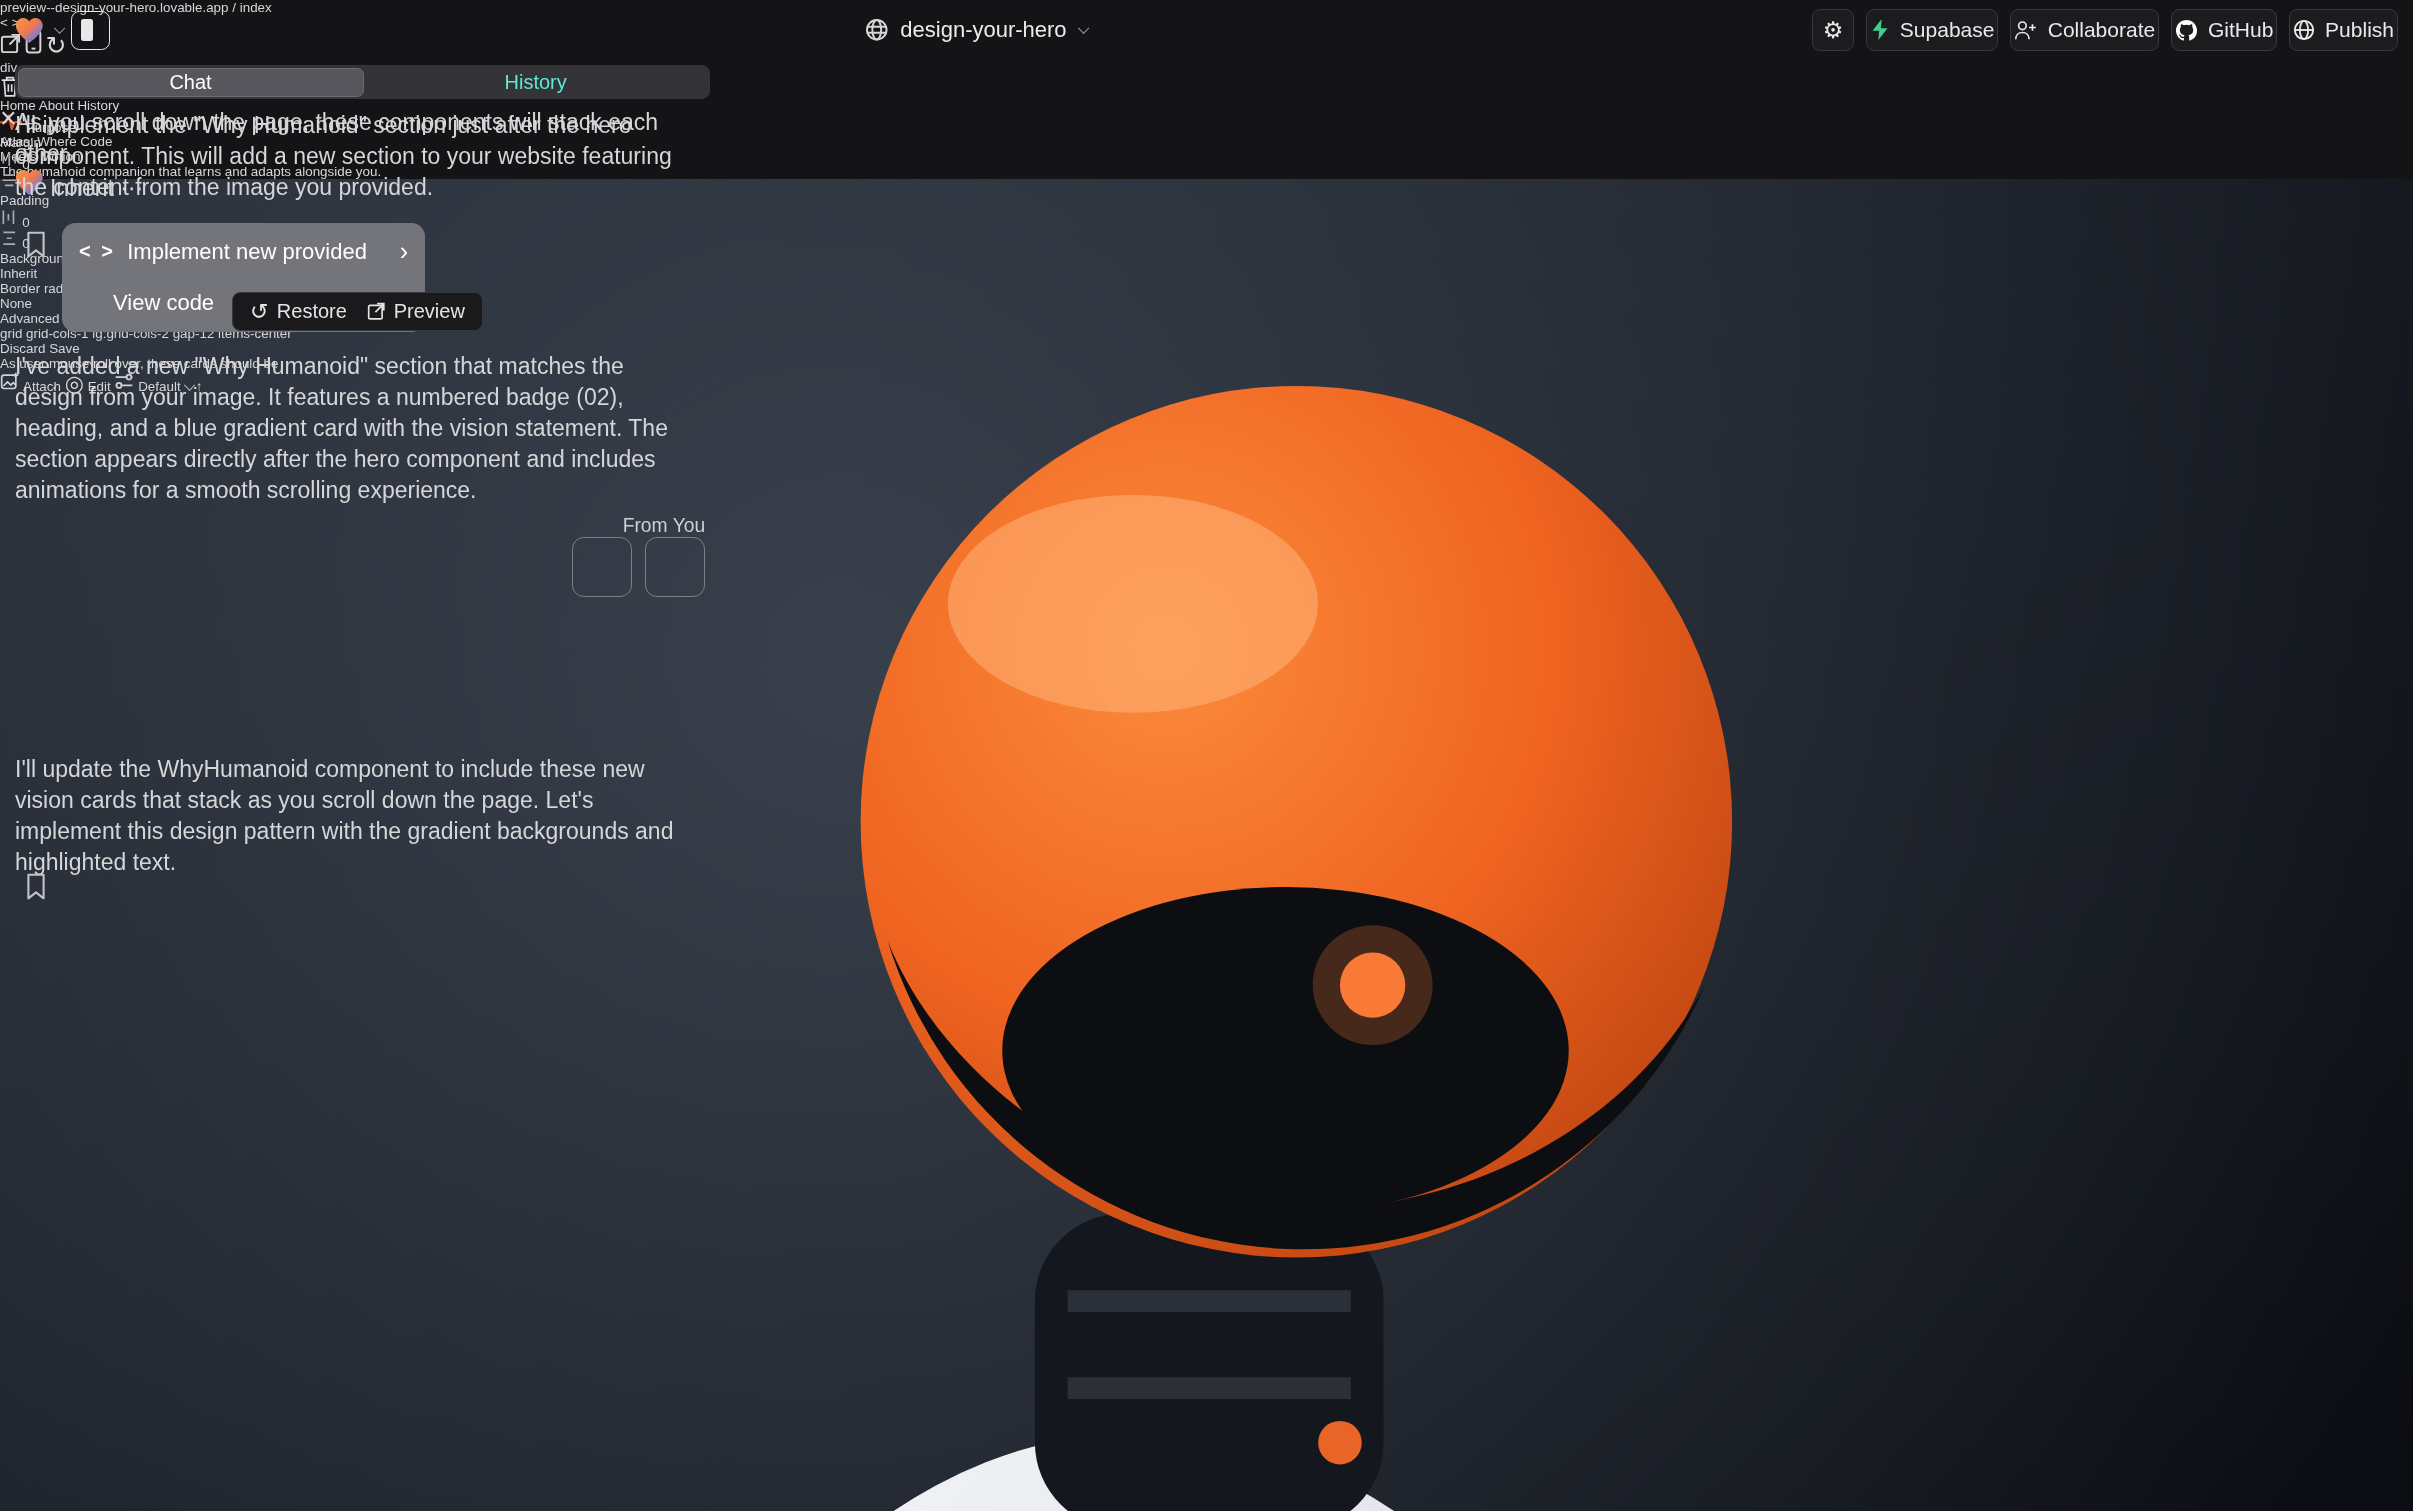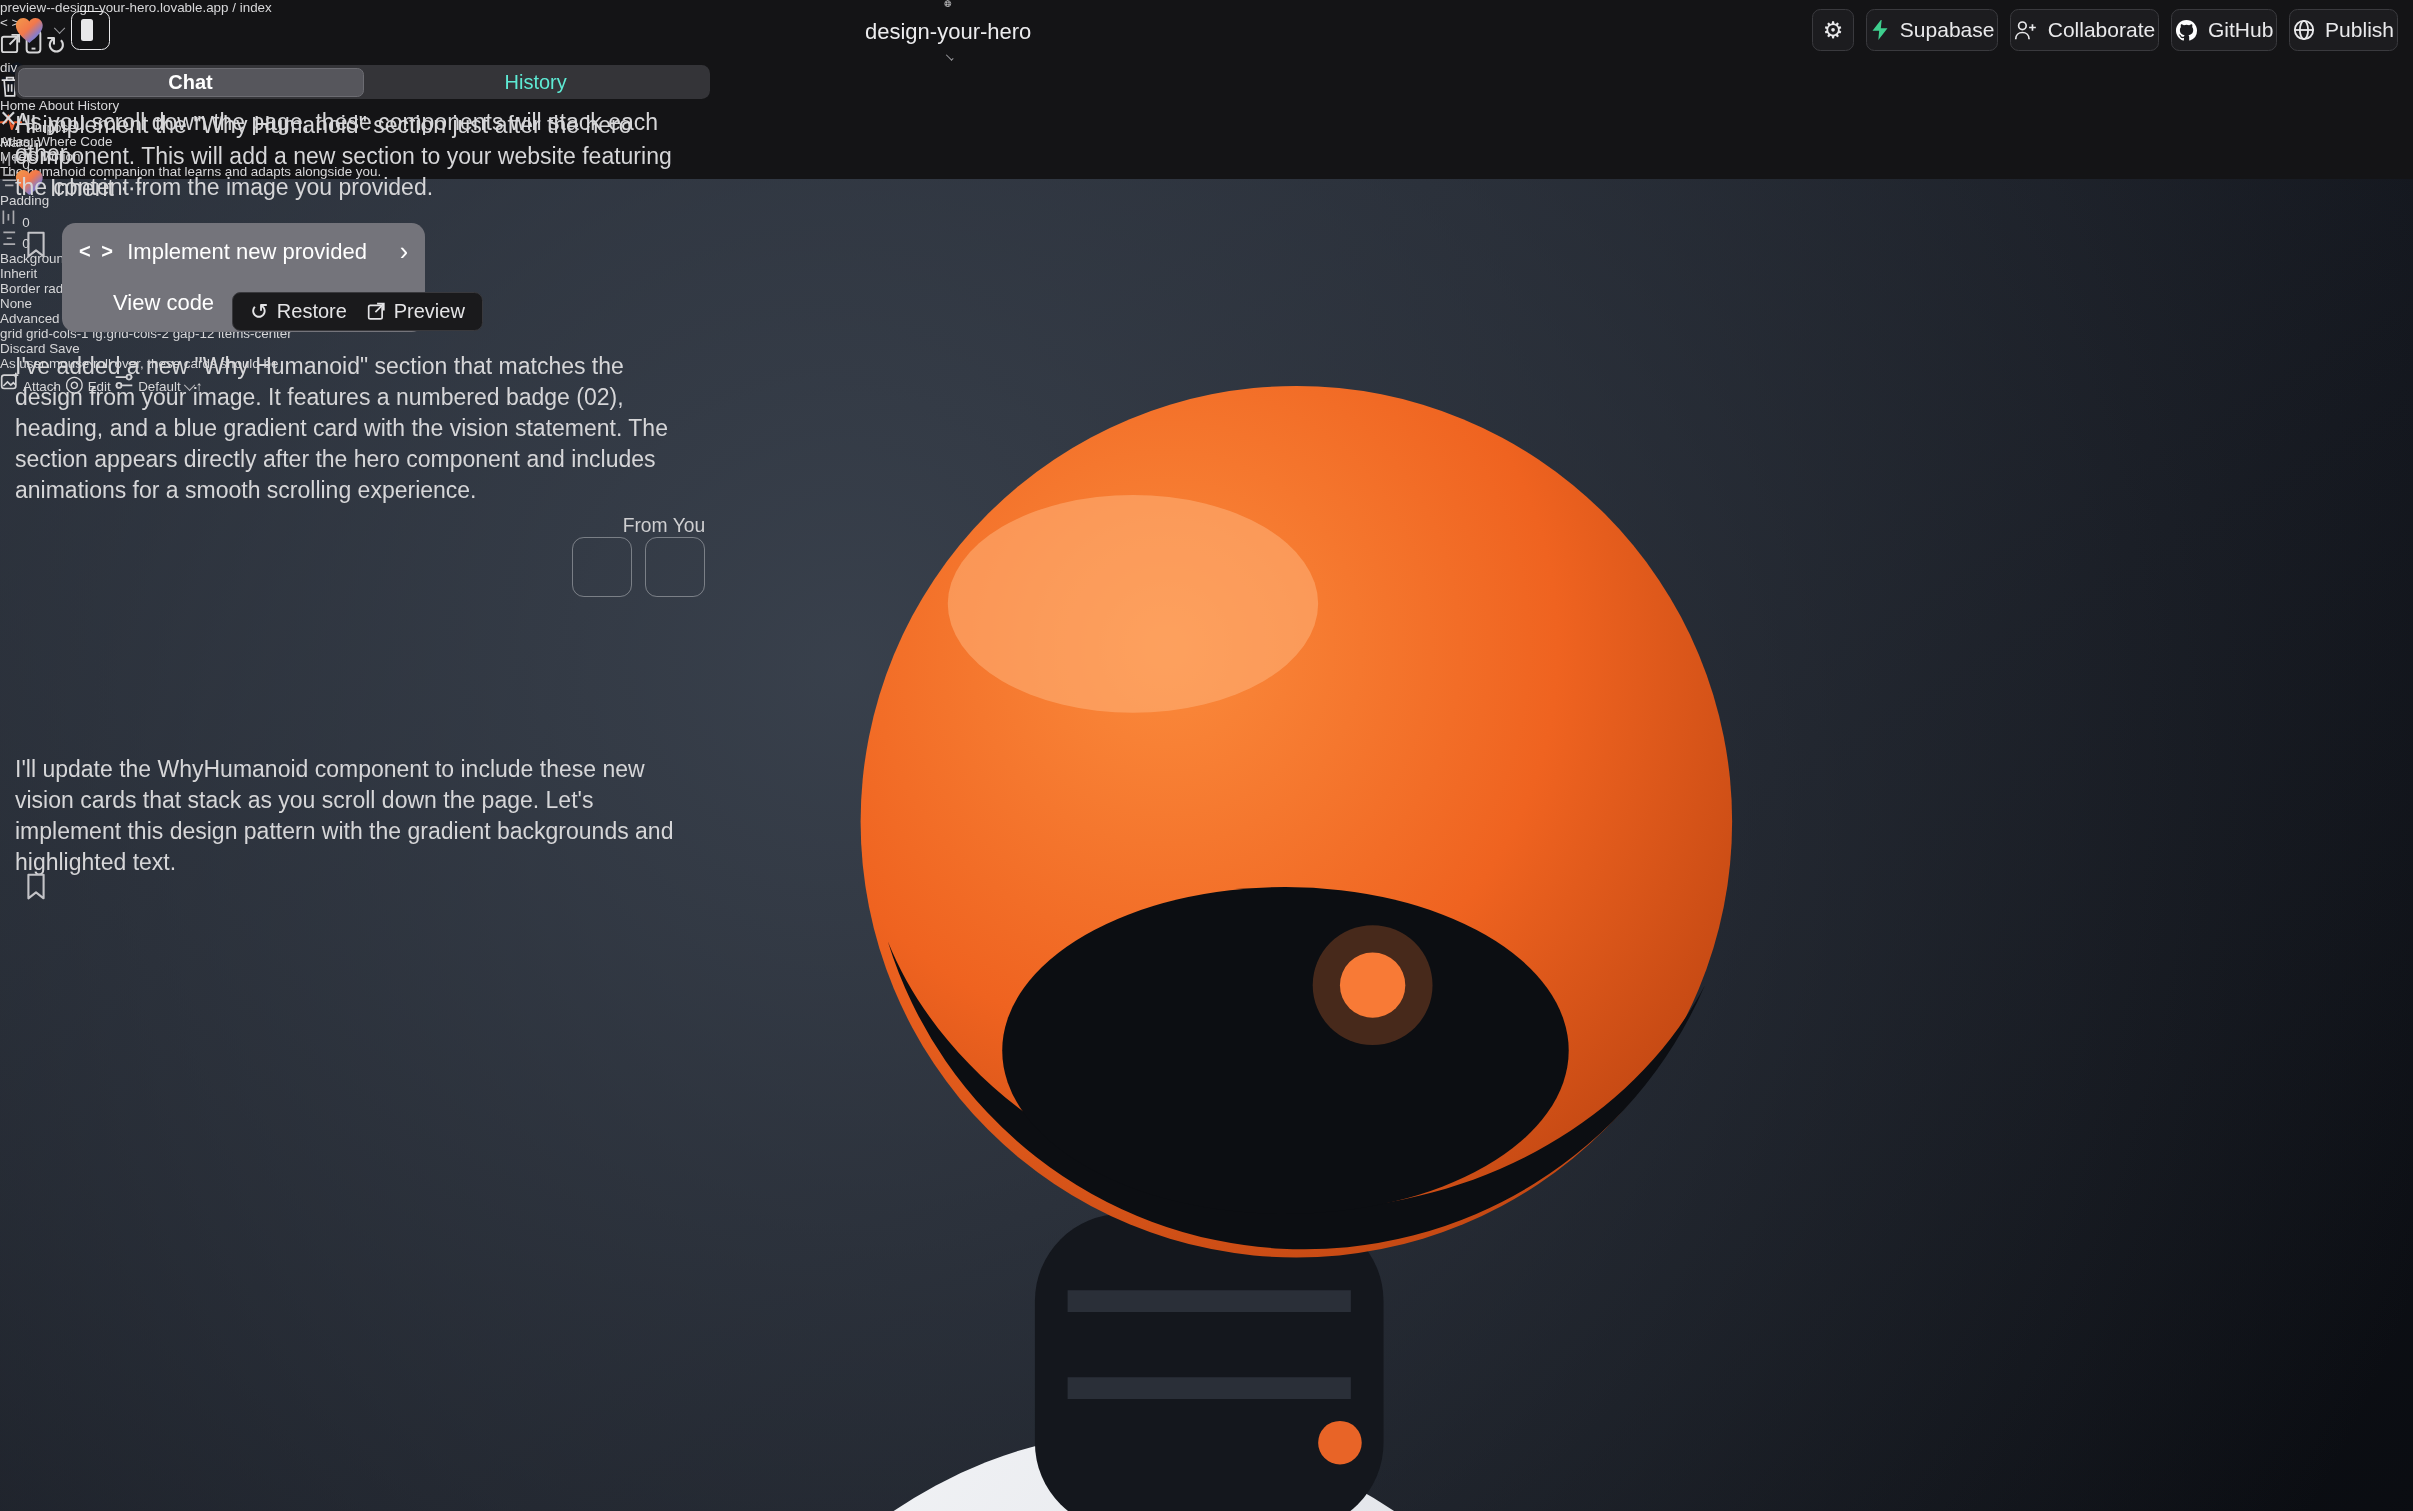--- a/index.html
+++ b/index.html
@@ -10,29 +10,29 @@
     color:#d7d7d9;
   }
   
   .topbar { position:absolute; top:0; left:0; right:0; height:60px; }
   .tb-left { position:absolute; left:15px; top:0; height:60px; display:flex; align-items:center; gap:10px; }
   .heart { width:28.6px; height:27px; }
   .chev { display:inline-block; width:10px; height:10px; border-right:1.7px solid #9a9a9e; border-bottom:1.7px solid #9a9a9e; transform:rotate(45deg) translateY(-2.5px); }
   .chev.sm { width:7.6px; height:7.6px; }
   .panel-toggle { width:39px; height:39px; border:1.7px solid #e8e8ea; border-radius:8.4px; display:flex; align-items:center; justify-content:center; background:transparent; }
   .panel-toggle .bar { width:11.8px; height:22px; background:#e8e8ea; border-radius:2.5px; margin-right:7.6px; }
-  .tb-center { position:absolute; left:865px; top:0; height:60px; display:flex; align-items:center; gap:11.8px; font-size:22px; color:#ececee;flex-direction:column; }
+  .tb-center { position:absolute; left:865px; top:0; height:60px; display:flex; align-items:center; gap:11.8px; font-size:22px; color:#ececee; }
   .tb-right { position:absolute; right:15px; top:0; height:60px; display:flex; align-items:center; gap:11.8px; }
   .tb-btn { height:42px; display:flex; align-items:center; gap:10px; padding:0 3px; background:#1c1c1f; border:0.8px solid #3a3a3e; border-radius:8.4px; font-size:21px; color:#e9e9eb; }
   .tb-btn.icon-only { width:42px; padding:0; justify-content:center; font-size:23px; }
   
   .chat-pane { position:absolute; top:60px; left:0; width:722px; bottom:0; }
   .tabs { position:absolute; top:5px; left:15px; right:11.8px; height:34px; background:#343438; border-radius:8.4px; display:flex; padding:2.5px; }
   .tab { flex:1; display:flex; align-items:center; justify-content:center; font-size:20px; color:#5eead4; border-radius:6.7px; }
-  .tab.active { background:#56565c; border:0.8px solid #6c6c72; color:#ffffff;font-weight:bold; }
+  .tab.active { background:#56565c; border:0.8px solid #6c6c72; color:#ffffff; }
   .chat-scroll { position:absolute; top:47px; left:15px; right:11.8px; bottom:0; font-size:23px; line-height:31px; color:#d6d6d8; }
   .msg { position:absolute; width:675px; }
   .msg1 { top:3.4px; } .msg2 { top:244px; } .msg3 { top:647px; }
   .bookmark { position:absolute; left:10px; }
   .bm1 { top:124px; } .bm2 { top:766px; }
   .comp-card { position:absolute; top:116px; left:47px; width:363px; background:#74747b; border-radius:13.4px; padding:13.4px 17px; color:#fff; }
   .comp-card .row1 { display:flex; align-items:center; gap:11.8px; font-size:22px; }
   .comp-card .code-glyph { font-size:20px; letter-spacing:2.5px; font-weight:bold; }
   .comp-card .spacer { flex:1; }
   .comp-card .row2 { margin-top:20px; padding-left:34px; font-size:22px; }

